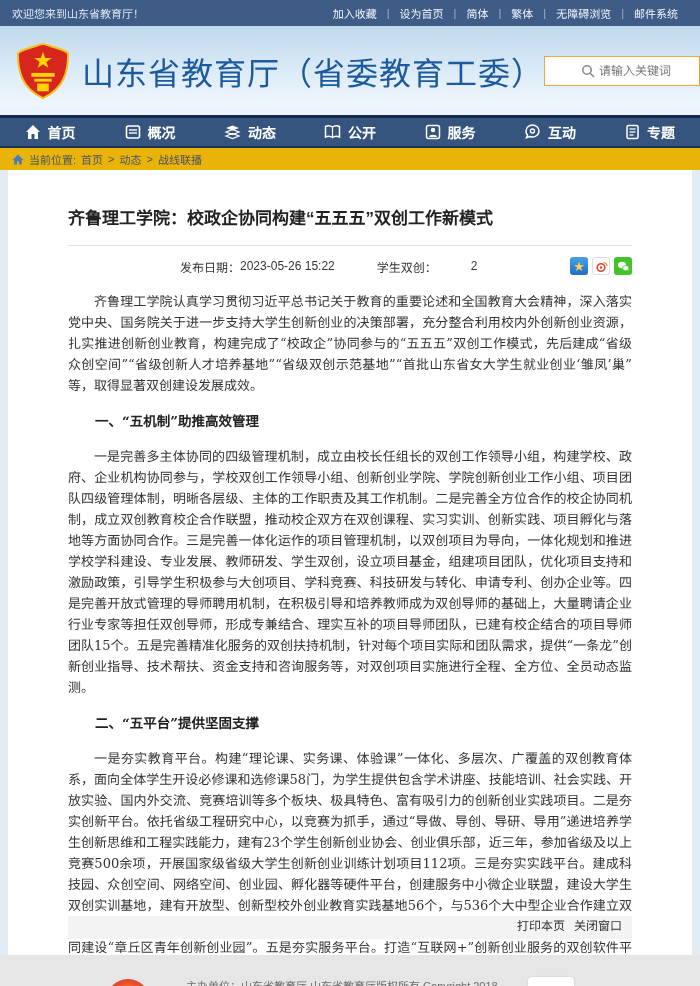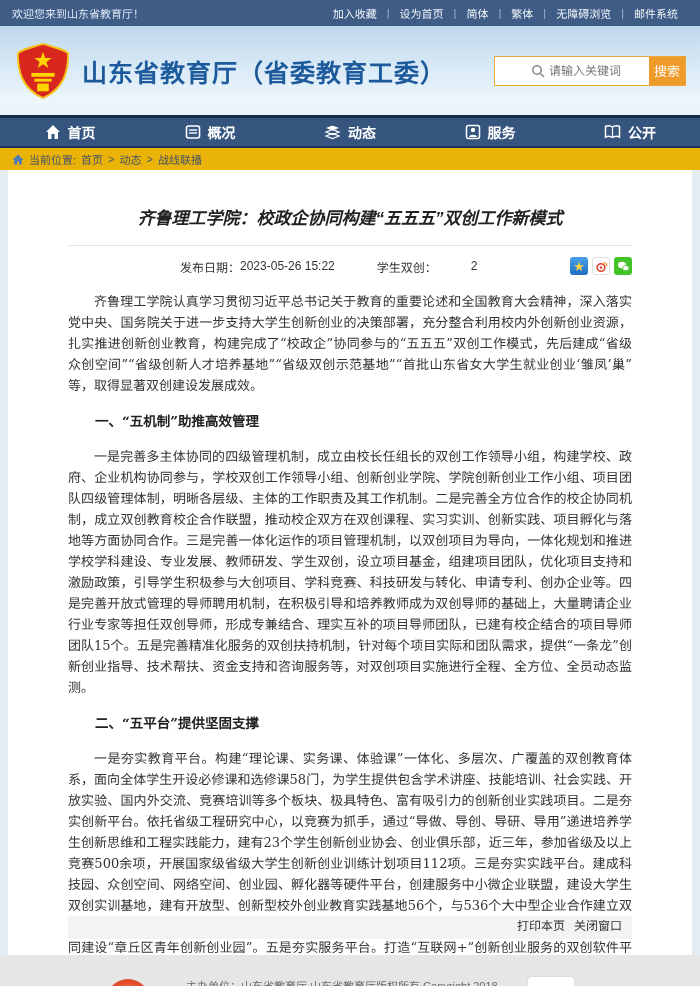--- a/index.html
+++ b/index.html
@@ -18,21 +18,21 @@
   .topbar .links { margin-left:auto; display:flex; align-items:center; }
   .topbar .links a { color:#f2f6fb; text-decoration:none; padding:0 10px; white-space:nowrap; }
   .topbar .sep { color:#9fb4d2; }
   
   .masthead {
     height:89px; padding:0 14px; display:flex; align-items:center;
     background:linear-gradient(180deg,#bfd8ec 0%,#d8e9f6 45%,#eef6fc 85%,#e9f3fa 100%);
   }
   .emblem { width:58px; height:58px; flex:0 0 auto; margin-right:10px; }
   .site-title {
-    font-size:25px; font-weight:bold; color:#1c5a9c; letter-spacing:1px; white-space:nowrap;
+    font-size:32px; font-weight:normal; color:#1c5a9c; letter-spacing:1px; white-space:nowrap;
   }
   .searchbox {
     margin-left:auto; display:flex; align-items:stretch; width:192px; height:30px;
     background:#fff; border:1px solid #e9a93f;padding-left:28px;
   }
   .searchbox .mag { display:flex; align-items:center; padding:0 4px 0 8px; }
   .searchbox input {
     border:0; outline:0; flex:1; min-width:0; font-size:12px; color:#555;
     font-family:"Liberation Sans",sans-serif;
   }
@@ -56,21 +56,21 @@
     padding:0 12px; font-size:11px; color:#44536b; gap:5px;
   }
   .breadcrumb a { color:#44536b; text-decoration:none; }
   
   .main-wrap { height:785px; padding:0 8px; background:#e3ecf5; }
   .card {
     position:relative; height:100%; background:#fff;
     padding:0 60px; overflow:hidden;
   }
   .article-title {
-    padding-top:34px; text-align:center; font-size:17px; font-weight:bold; color:#222;font-style:italic;
+    padding-top:34px; font-size:17px; font-weight:bold; color:#222;
   }
   .title-divider { border:0; border-top:1px solid #e3e3e3; margin:16px 0 0; }
   .meta {
     display:flex; align-items:center; font-size:12px; color:#333;
     padding:11px 0 16px 112px;
   }
   .meta .views-label { margin-left:42px; }
   .meta .views-value { margin-left:34px; }
   .share { margin-left:auto; display:flex; gap:4px; }
   .share .sicon {
@@ -175,36 +175,56 @@
       <svg width="17" height="16" viewBox="0 0 17 16">
           <path d="M2 4 L8.5 1.5 L15 4 L8.5 6.5 Z" fill="#fff"></path>
           <path d="M2 8 L8.5 5.5 L15 8 L8.5 10.5 Z" fill="none" stroke="#fff" stroke-width="1.2"></path>
           <path d="M2 12 L8.5 9.5 L15 12 L8.5 14.5 Z" fill="none" stroke="#fff" stroke-width="1.2"></path>
         </svg>
     </span>
     <span>动态</span>
   </a>
   <a class="item">
     <span class="icon">
+      <svg width="17" height="16" viewBox="0 0 17 16">
+          <path d="M8.5 3 C6.5 1.5 3.5 1.5 1.5 2.5 L1.5 13 C3.5 12 6.5 12 8.5 13.5 C10.5 12 13.5 12 15.5 13 L15.5 2.5 C13.5 1.5 10.5 1.5 8.5 3 Z" fill="none" stroke="#fff" stroke-width="1.5"></path>
+          <line x1="8.5" y1="3" x2="8.5" y2="13.5" stroke="#fff" stroke-width="1.2"></line>
+        </svg>
+    </span>
+    <span>公开</span>
+  </a>
+  <a class="item">
+    <span class="icon">
       <svg width="16" height="16" viewBox="0 0 16 16">
           <rect x="1.5" y="1.5" width="13" height="13" rx="2" fill="none" stroke="#fff" stroke-width="1.5"></rect>
           <circle cx="8" cy="6" r="2.2" fill="#fff"></circle>
           <path d="M4 13 C4 10 12 10 12 13 Z" fill="#fff"></path>
         </svg>
     </span>
     <span>服务</span>
   </a>
   <a class="item">
     <span class="icon">
       <svg width="17" height="16" viewBox="0 0 17 16">
-          <path d="M8.5 3 C6.5 1.5 3.5 1.5 1.5 2.5 L1.5 13 C3.5 12 6.5 12 8.5 13.5 C10.5 12 13.5 12 15.5 13 L15.5 2.5 C13.5 1.5 10.5 1.5 8.5 3 Z" fill="none" stroke="#fff" stroke-width="1.5"></path>
-          <line x1="8.5" y1="3" x2="8.5" y2="13.5" stroke="#fff" stroke-width="1.2"></line>
-        </svg>
-    </span>
-    <span>公开</span>
+          <path d="M15 7 C15 10.3 12 13 8.5 13 C7.5 13 6.6 12.8 5.8 12.5 L2.5 13.8 L3.5 11 C2.3 9.9 2 8.5 2 7 C2 3.7 5 1 8.5 1 C12 1 15 3.7 15 7 Z" fill="none" stroke="#fff" stroke-width="1.5"></path>
+          <circle cx="8.5" cy="7" r="2" fill="none" stroke="#fff" stroke-width="1.3"></circle>
+        </svg>
+    </span>
+    <span>互动</span>
+  </a>
+  <a class="item">
+    <span class="icon">
+      <svg width="15" height="16" viewBox="0 0 15 16">
+          <rect x="2" y="1.5" width="11" height="13" rx="1.5" fill="none" stroke="#fff" stroke-width="1.5"></rect>
+          <line x1="4.5" y1="5" x2="10.5" y2="5" stroke="#fff" stroke-width="1.3"></line>
+          <line x1="4.5" y1="8" x2="10.5" y2="8" stroke="#fff" stroke-width="1.3"></line>
+          <line x1="4.5" y1="11" x2="8.5" y2="11" stroke="#fff" stroke-width="1.3"></line>
+        </svg>
+    </span>
+    <span>专题</span>
   </a>
 </div>
 
 <div class="breadcrumb">
   <svg width="12" height="11" viewBox="0 0 12 11">
       <path d="M6 0.5 L11.5 6 L9.8 6 L9.8 10.5 L7 10.5 L7 7.5 L5 7.5 L5 10.5 L2.2 10.5 L2.2 6 L0.5 6 Z" fill="#4a7bb5"></path>
     </svg>
   <span>当前位置:</span>
   <a href="#">首页</a>
   <span>&gt;</span>

